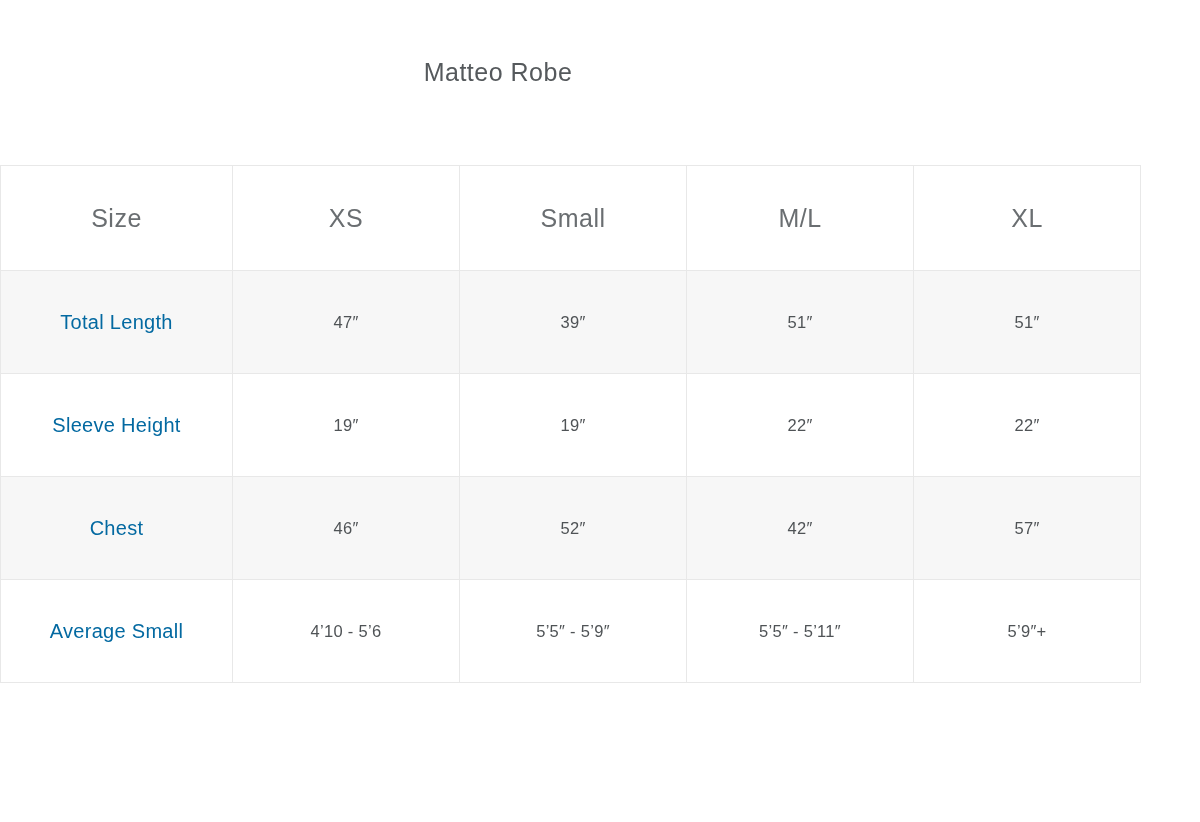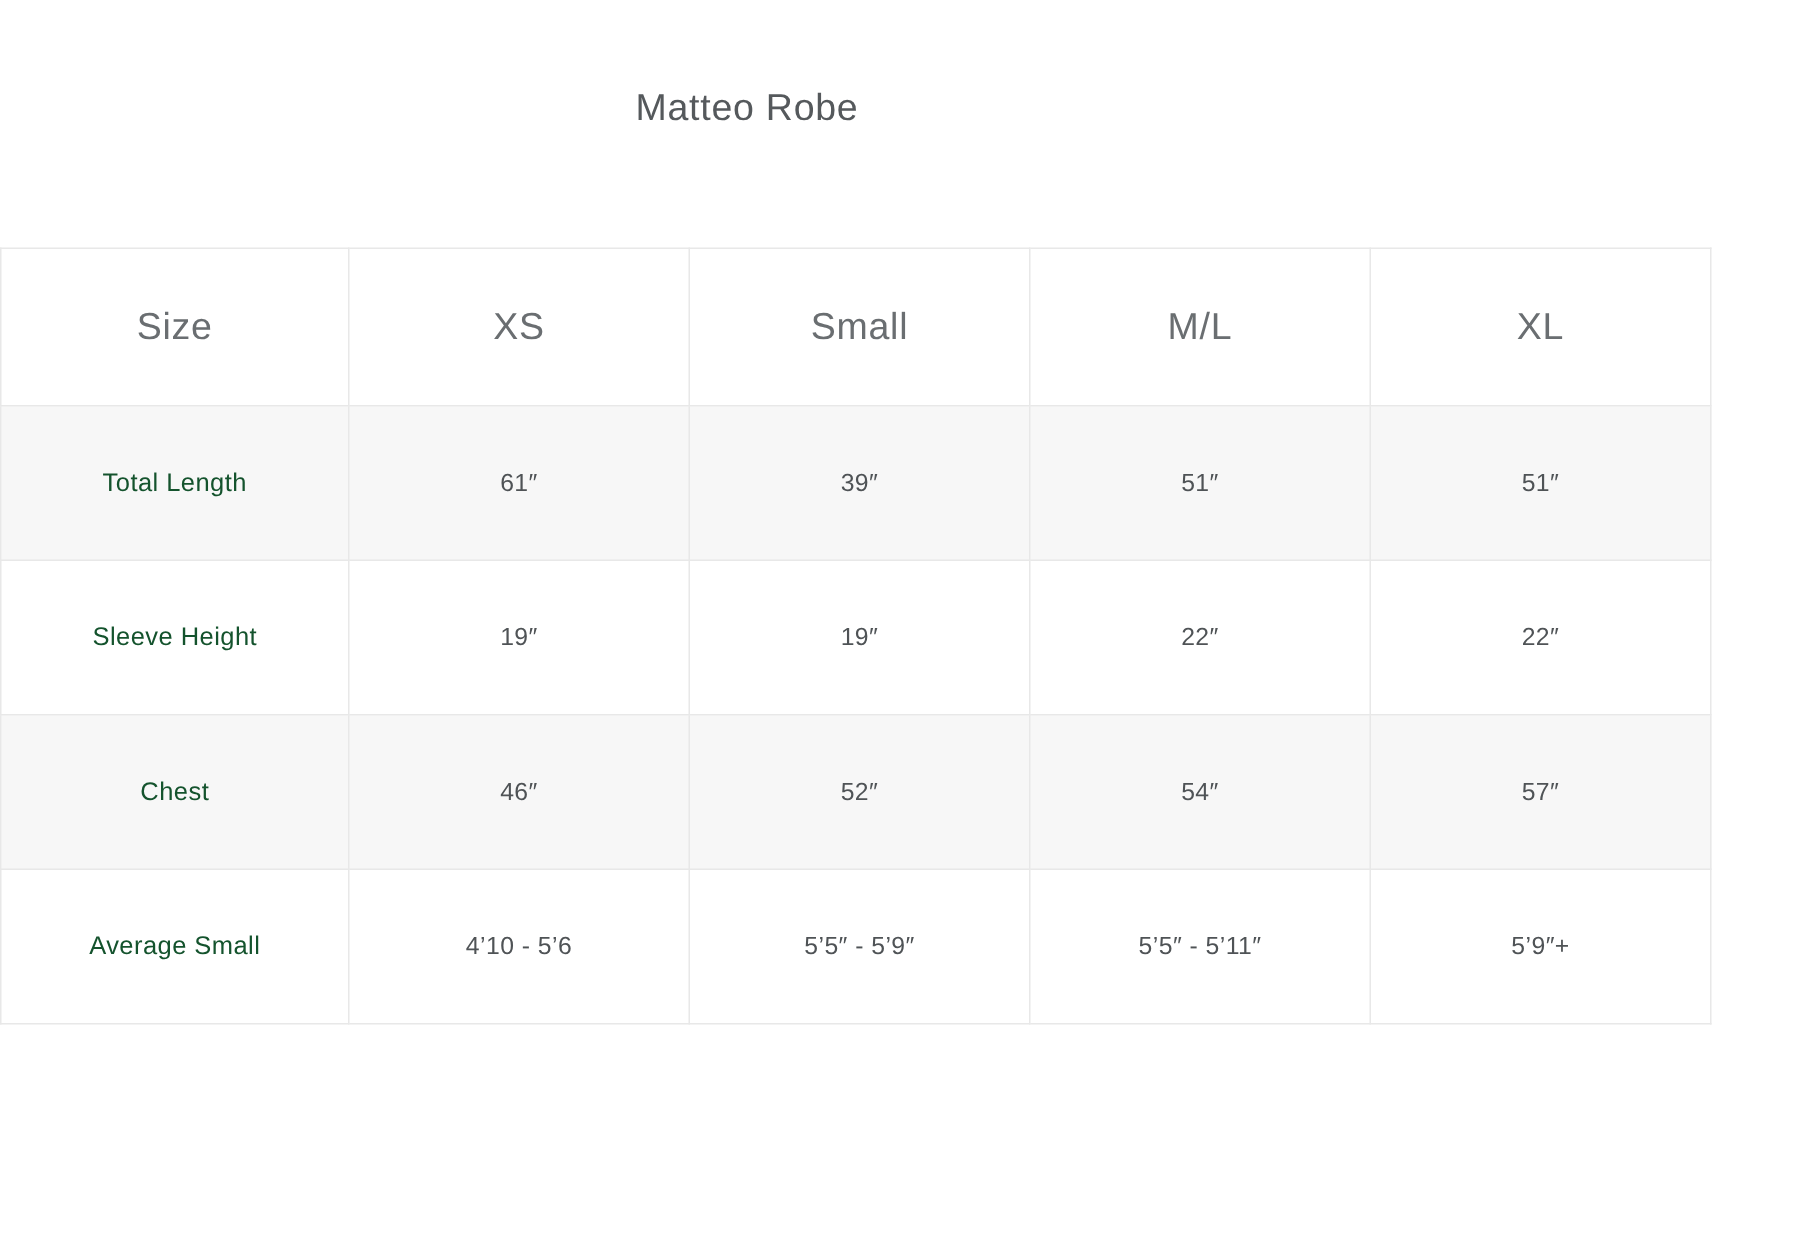--- a/index.html
+++ b/index.html
@@ -63,22 +63,22 @@
     color: #4f5356;
     letter-spacing: 0.3px;
   }
   table.size-chart tbody tr.shaded td {
     background: #f7f7f7;
   }
   table.size-chart tbody tr.plain td {
     background: #ffffff;
   }
   table.size-chart tbody td.row-label {
-    font-size: 17px;
-    color: #14532d;
+    font-size: 20px;
+    color: #0369a1;
   }
 </style>
 </head>
 <body>
 
 <div class="page">
 
   <h1 class="title">Matteo Robe</h1>
 
   <div class="table-wrap">
@@ -95,37 +95,37 @@
           <th>Size</th>
           <th>XS</th>
           <th>Small</th>
           <th>M/L</th>
           <th>XL</th>
         </tr>
       </thead>
       <tbody>
         <tr class="shaded">
           <td class="row-label">Total Length</td>
-          <td>61″</td>
+          <td>47″</td>
           <td>39″</td>
           <td>51″</td>
           <td>51″</td>
         </tr>
         <tr class="plain">
           <td class="row-label">Sleeve Height</td>
           <td>19″</td>
           <td>19″</td>
           <td>22″</td>
           <td>22″</td>
         </tr>
         <tr class="shaded">
           <td class="row-label">Chest</td>
           <td>46″</td>
           <td>52″</td>
-          <td>54″</td>
+          <td>42″</td>
           <td>57″</td>
         </tr>
         <tr class="plain">
           <td class="row-label">Average Small</td>
           <td>4’10 - 5’6</td>
           <td>5’5″ - 5’9″</td>
           <td>5’5″ - 5’11″</td>
           <td>5’9″+</td>
         </tr>
       </tbody>

